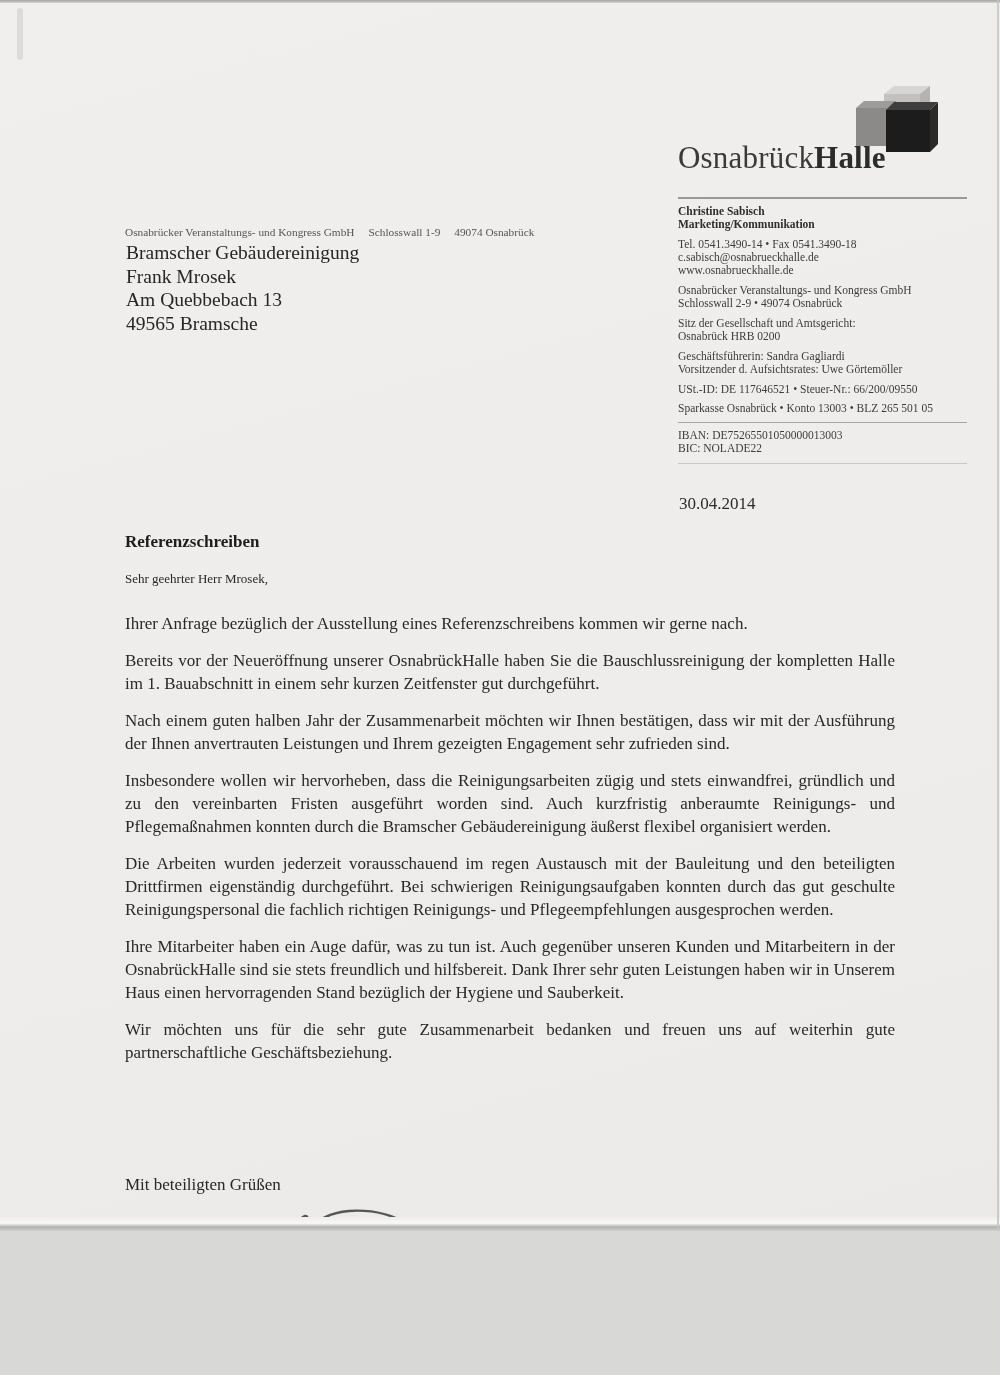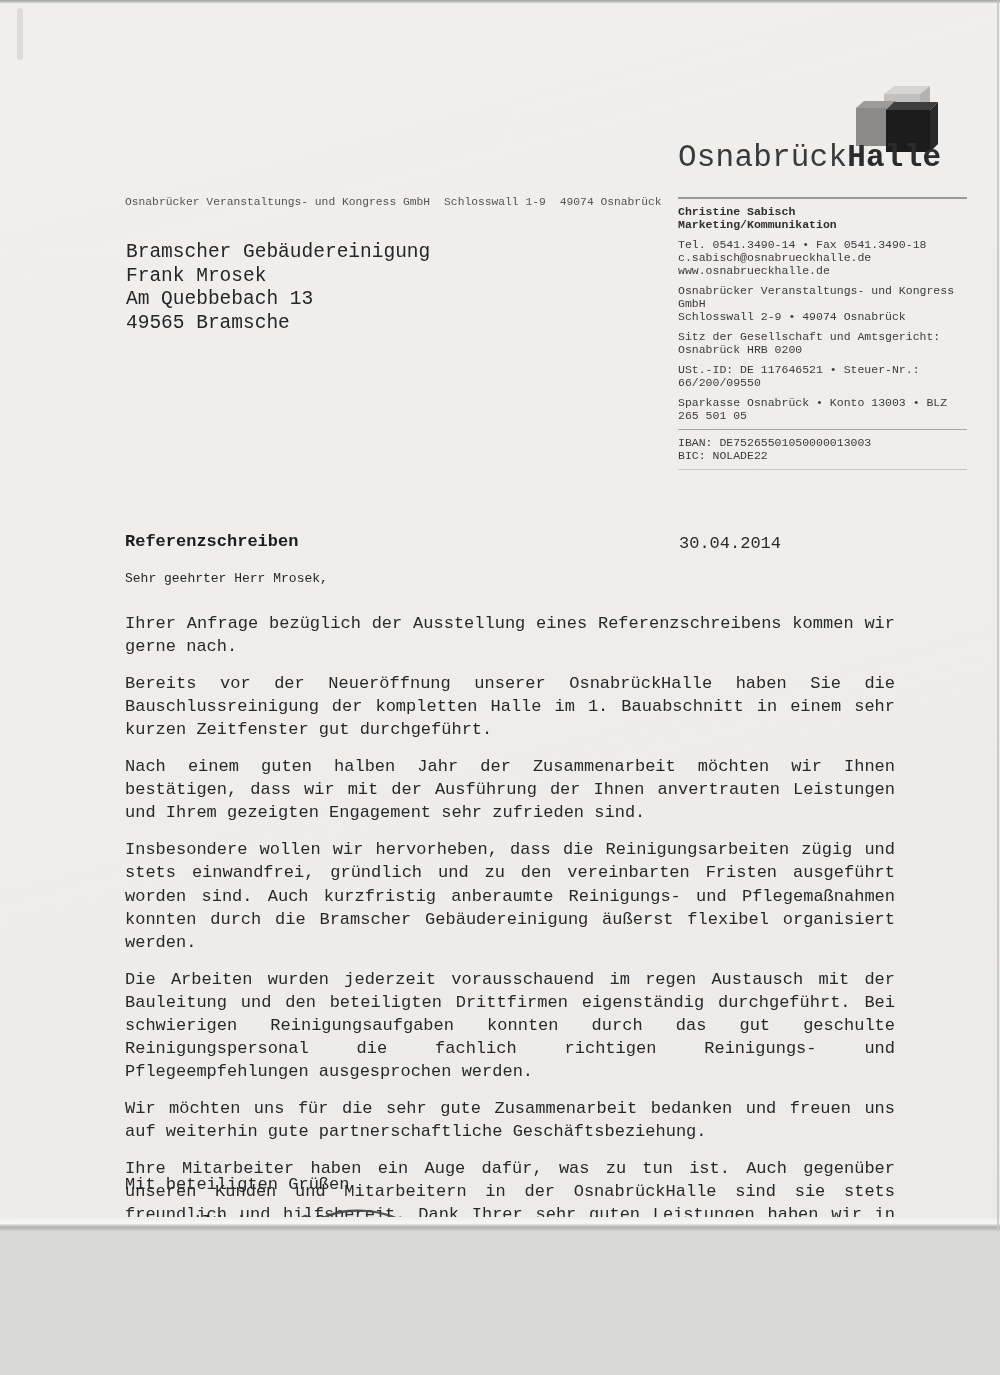--- a/index.html
+++ b/index.html
@@ -1,56 +1,56 @@
 <!DOCTYPE html>
 <html><head>
 <meta charset="utf-8">
 <style>
   * { margin:0; padding:0; box-sizing:border-box; }
   html,body { background:#d8d8d6; }
   .page {
     position:relative; width:1000px; height:1231px; margin:0 auto;
     background:linear-gradient(165deg,#f0efed 0%, #eeedeb 55%, #ebeae8 100%);
-    overflow:hidden; font-family:Liberation Mono, monospace; color:#2b2b2b;
+    overflow:hidden; font-family:Liberation Serif, serif; color:#2b2b2b;
   }
   
   .scan-edge-top { position:absolute; top:0; left:0; width:100%; height:3px;
     background:linear-gradient(#a3a3a1,#d6d6d4); }
   .scan-edge-bottom { position:absolute; bottom:0; left:0; width:100%; height:14px;
     background:linear-gradient(#eeedeb 0%, #f8f8f6 45%, #b0b0ae 72%, #d2d2d0 100%); }
   .scan-edge-right { position:absolute; top:0; right:1px; width:2px; height:100%;
     background:#c6c6c4; opacity:.85; }
   .scan-smudge { position:absolute; left:17px; top:8px; width:6px; height:52px;
     background:#dcdbd9; border-radius:3px; }
   .scan-faint-text { position:absolute; left:38px; top:1318px; font-size:12px; color:#d7d6d4; }
 
   
   .logo-cubes { position:absolute; left:850px; top:84px; width:90px; height:72px; }
   .logo-text { position:absolute; left:678px; top:140px; font-size:31px; color:#3a3a3a;
     letter-spacing:.2px; }
   .logo-text .bold { font-weight:bold; color:#2c2c2c; }
 
   
-  .sender-line { position:absolute; left:125px; top:196px; font-size:11.3px; color:#555553;
+  .sender-line { position:absolute; left:125px; top:226px; font-size:11.3px; color:#555553;
     white-space:nowrap; }
   .sender-line span { margin-right:14px; }
   .recipient { position:absolute; left:126px; top:241px; font-size:19.5px; line-height:23.5px;
     color:#262626; }
 
   
   .info-col { position:absolute; left:678px; top:197px; width:289px;
     border-top:2px solid #98989б; border-top:2px solid #999997; padding-top:6px;
     font-size:11.5px; line-height:13.2px; color:#3b3b3b; }
   .info-group { margin-bottom:6.5px; }
   .info-group .b { font-weight:bold; color:#2e2e2e; }
   .info-rule { border-top:1px solid #a6a6a4; margin:6px 0; }
   .info-rule.faint { border-top:1px solid #c8c8c6; margin-top:7px; }
 
   
-  .date { position:absolute; left:679px; top:494px; font-size:17px; color:#2b2b2b;margin-top:40px; }
+  .date { position:absolute; left:679px; top:494px; font-size:17px; color:#2b2b2b; }
   .subject { position:absolute; left:125px; top:532px; font-size:17px; font-weight:bold; color:#1d1d1d; }
   .salutation { position:absolute; left:125px; top:571px; font-size:13px; color:#272727; }
   .body-text { position:absolute; left:125px; top:612px; width:770px; font-size:17px;
     line-height:23.2px; color:#282828; }
   .body-text p { text-align:justify; margin-bottom:13.5px; }
 
   .closing  { position:absolute; left:125px; top:1175px; font-size:17px; color:#272727; }
   .signoff  { position:absolute; left:125px; top:1213px; font-size:21px; color:#272727; }
   .signer   { position:absolute; left:125px; top:1281px; font-size:17px; color:#272727; }
   .signature { position:absolute; left:135px; top:1200px; width:360px; height:130px; }
@@ -112,20 +112,24 @@
     </div>
     <div class="info-group">
       <div>Osnabrücker Veranstaltungs- und Kongress GmbH</div>
       <div>Schlosswall 2-9 • 49074 Osnabrück</div>
     </div>
     <div class="info-group">
       <div>Sitz der Gesellschaft und Amtsgericht:</div>
       <div>Osnabrück HRB 0200</div>
     </div>
     <div class="info-group">
+      <div>Geschäftsführerin: Sandra Gagliardi</div>
+      <div>Vorsitzender d. Aufsichtsrates: Uwe Görtemöller</div>
+    </div>
+    <div class="info-group">
       <div>USt.-ID: DE 117646521 • Steuer-Nr.: 66/200/09550</div>
     </div>
     <div class="info-group">
       <div>Sparkasse Osnabrück • Konto 13003 • BLZ 265 501 05</div>
     </div>
     <div class="info-rule"></div>
     <div class="info-group">
       <div>IBAN: DE75265501050000013003</div>
       <div>BIC: NOLADE22</div>
     </div>
@@ -135,22 +139,22 @@
   <div class="date">30.04.2014</div>
   <div class="subject">Referenzschreiben</div>
   <div class="salutation">Sehr geehrter Herr Mrosek,</div>
 
   <div class="body-text">
     <p>Ihrer Anfrage bezüglich der Ausstellung eines Referenzschreibens kommen wir gerne nach.</p>
     <p>Bereits vor der Neueröffnung unserer OsnabrückHalle haben Sie die Bauschlussreinigung der kompletten Halle im 1. Bauabschnitt in einem sehr kurzen Zeitfenster gut durchgeführt.</p>
     <p>Nach einem guten halben Jahr der Zusammenarbeit möchten wir Ihnen bestätigen, dass wir mit der Ausführung der Ihnen anvertrauten Leistungen und Ihrem gezeigten Engagement sehr zufrieden sind.</p>
     <p>Insbesondere wollen wir hervorheben, dass die Reinigungsarbeiten zügig und stets einwandfrei, gründlich und zu den vereinbarten Fristen ausgeführt worden sind. Auch kurzfristig anberaumte Reinigungs- und Pflegemaßnahmen konnten durch die Bramscher Gebäudereinigung äußerst flexibel organisiert werden.</p>
     <p>Die Arbeiten wurden jederzeit vorausschauend im regen Austausch mit der Bauleitung und den beteiligten Drittfirmen eigenständig durchgeführt. Bei schwierigen Reinigungsaufgaben konnten durch das gut geschulte Reinigungspersonal die fachlich richtigen Reinigungs- und Pflegeempfehlungen ausgesprochen werden.</p>
+    <p>Ihre Mitarbeiter haben ein Auge dafür, was zu tun ist. Auch gegenüber unseren Kunden und Mitarbeitern in der OsnabrückHalle sind sie stets freundlich und hilfsbereit. Dank Ihrer sehr guten Leistungen haben wir in Unserem Haus einen hervorragenden Stand bezüglich der Hygiene und Sauberkeit.</p>
     <p>Wir möchten uns für die sehr gute Zusammenarbeit bedanken und freuen uns auf weiterhin gute partnerschaftliche Geschäftsbeziehung.</p>
-    <p>Ihre Mitarbeiter haben ein Auge dafür, was zu tun ist. Auch gegenüber unseren Kunden und Mitarbeitern in der OsnabrückHalle sind sie stets freundlich und hilfsbereit. Dank Ihrer sehr guten Leistungen haben wir in Unserem Haus einen hervorragenden Stand bezüglich der Hygiene und Sauberkeit.</p>
   </div>
 
   <div class="closing">Mit beteiligten Grüßen</div>
   <div class="signoff">Freundliche Grüße</div>
 
   <svg class="signature" viewBox="0 0 360 130">
     <path d="M52,42 C32,34 12,60 19,81 C26,98 49,95 57,70 C63,50 59,41 50,43"></path>
     <path d="M98,96 C128,88 152,58 161,30 C166,13 176,10 172,28 C165,60 157,86 161,93 C152,44 176,14 214,11 C258,8 299,32 296,62 C293,90 252,103 221,94 C203,89 194,79 197,70"></path>
     <path d="M178,93 C230,105 288,96 320,103 C333,106 333,116 324,128"></path>
   </svg>

